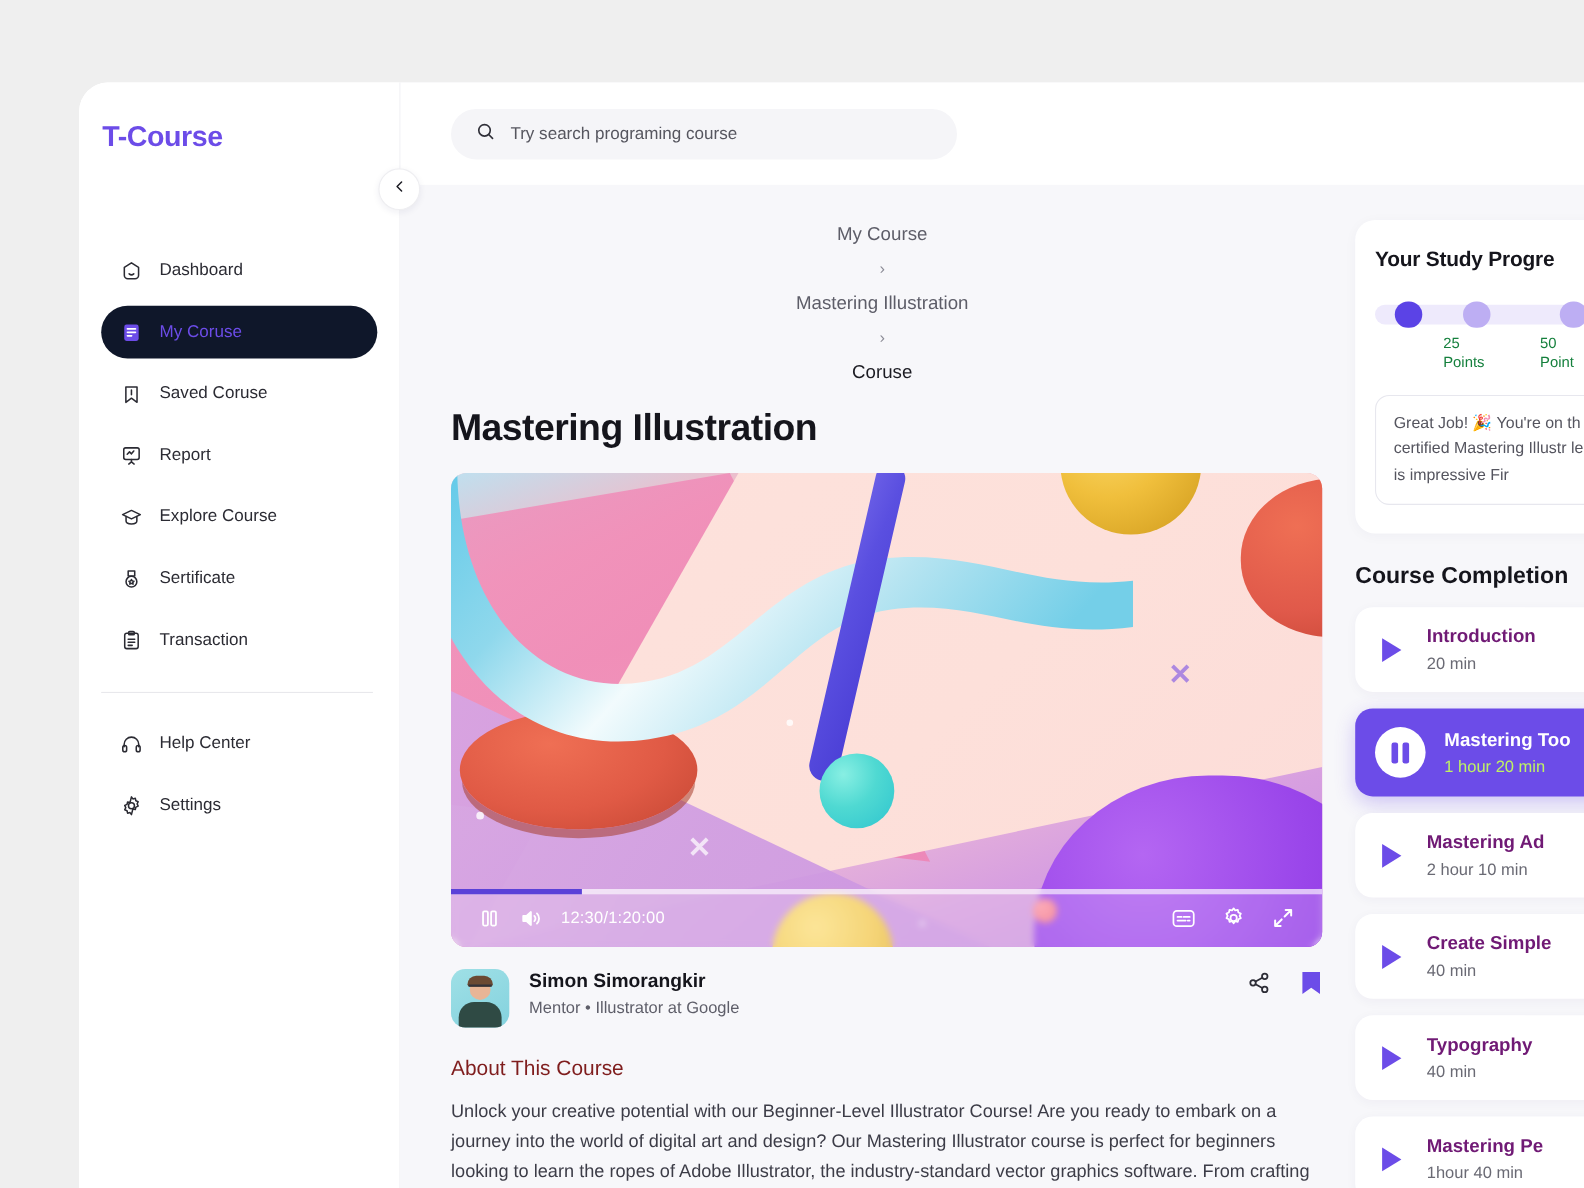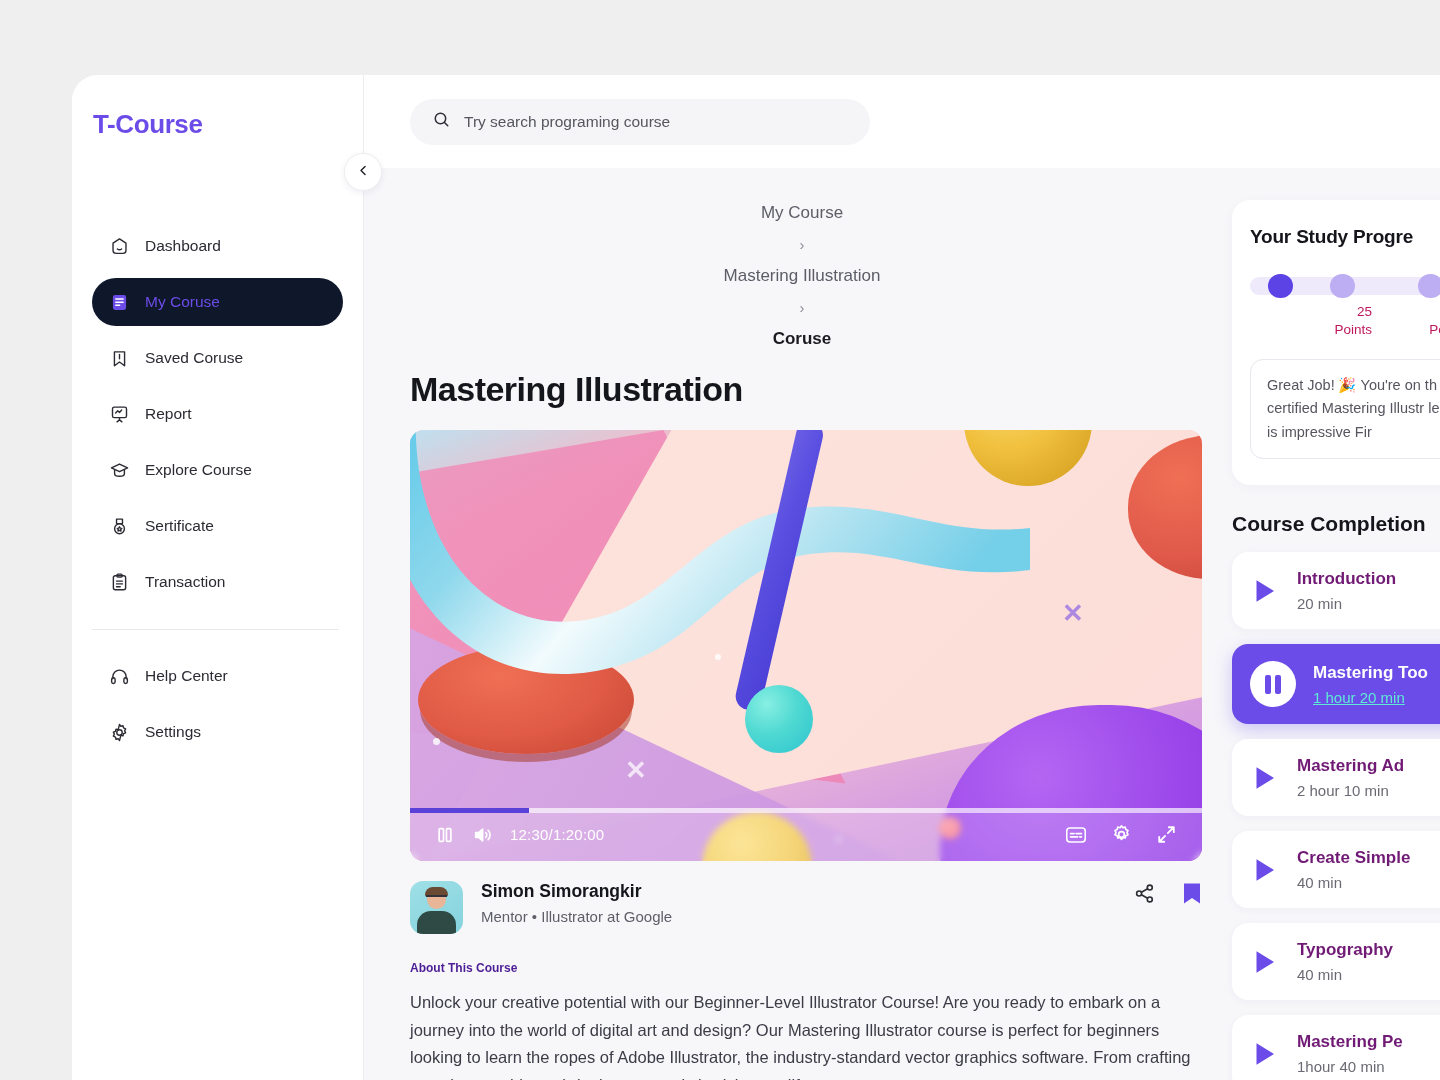--- a/index.html
+++ b/index.html
@@ -131,21 +131,21 @@
   }
 
   
   .crumbs {
     display: flex; align-items: center; gap: 13px;
     font-size: 17px; color: #5d5d68;
     margin-bottom: 21px;
     flex-direction: column;
   }
   .crumbs .sep { color: #8b8b96; font-size: 15px; }
-  .crumbs .cur { color: #1b1b22; font-weight: 700; }
+  .crumbs .cur { color: #1b1b22; font-weight: 400; }
 
   .page-title {
     font-size: 34px;
     font-weight: 700;
     color: #15151c;
     letter-spacing: -0.5px;
     margin-bottom: 21px;
   }
 
   
@@ -306,21 +306,21 @@
     border-radius:14px 14px 0 0; background:#2f4a44;
   }
   .mentor-txt { margin-left: 18px; }
   .m-name { font-size: 17.5px; font-weight: 700; color: #15151c; }
   .m-role { font-size: 15px; color: #5e5e69; margin-top: 6px; }
   .mentor-actions { margin-left: auto; display: flex; align-items: center; gap: 26px; }
 
   
   .about-h {
     margin-top: 27px;
-    font-size: 12px; font-weight: 700; color: #4c1d95;
+    font-size: 19px; font-weight: 400; color: #7f1d1d;
   }
   .about-p {
     margin-top: 14px;
     width: 792px;
     font-size: 16.5px;
     line-height: 1.67;
     color: #3c3c47;
   }
   .show-more {
     margin-top: 12px;
@@ -371,23 +371,23 @@
   .step-dot.d1 { left: 80px; background: #bdaef3; }
   .step-dot.d2 { left: 168px; background: #bdaef3; }
   .step-labels {
     position: relative;
     height: 40px;
     margin-top: 7px;
     width: 250px;
   }
   .step-label {
     position: absolute;
-    text-align: right;
+    text-align: left;
     font-size: 13.5px;
-    color: #be185d;
+    color: #15803d;
     line-height: 1.32;
     width: 60px;
   }
   .step-label.l1 { left: 62px; }
   .step-label.l2 { left: 150px; }
   .note {
     margin-top: 16px;
     border: 1px solid #e7e7ee;
     border-radius: 13px;
     padding: 14px 16px;
@@ -423,21 +423,21 @@
     background: #ffffff;
     display: flex; align-items: center; justify-content: center;
   }
   .pause-circle i {
     width: 6px; height: 19px; background: #6c4ce8; border-radius: 2px;
     display: inline-block; margin: 0 2px;
   }
   .l-title { font-size: 17px; font-weight: 700; color: #701a75; white-space: nowrap; }
   .l-time  { font-size: 15px; color: #6a6a74; margin-top: 6px; white-space: nowrap; }
   .lesson.playing .l-title { color: #ffffff; }
-  .lesson.playing .l-time  { color: #5eead4; text-decoration: underline; }
+  .lesson.playing .l-time  { color: #bef264; }
 </style>
 </head>
 <body>
 
 <div class="app-window">
 
   <aside class="sidebar">
     <div class="brand">T-Course</div>
 
     <nav class="nav">

